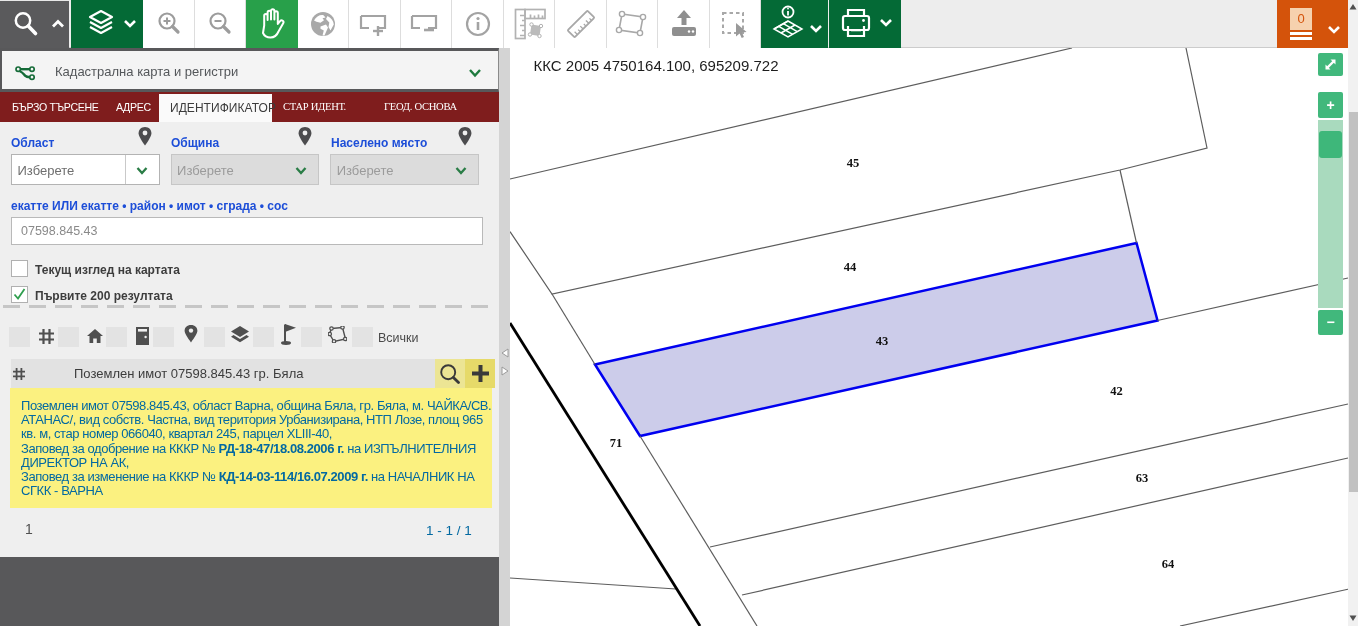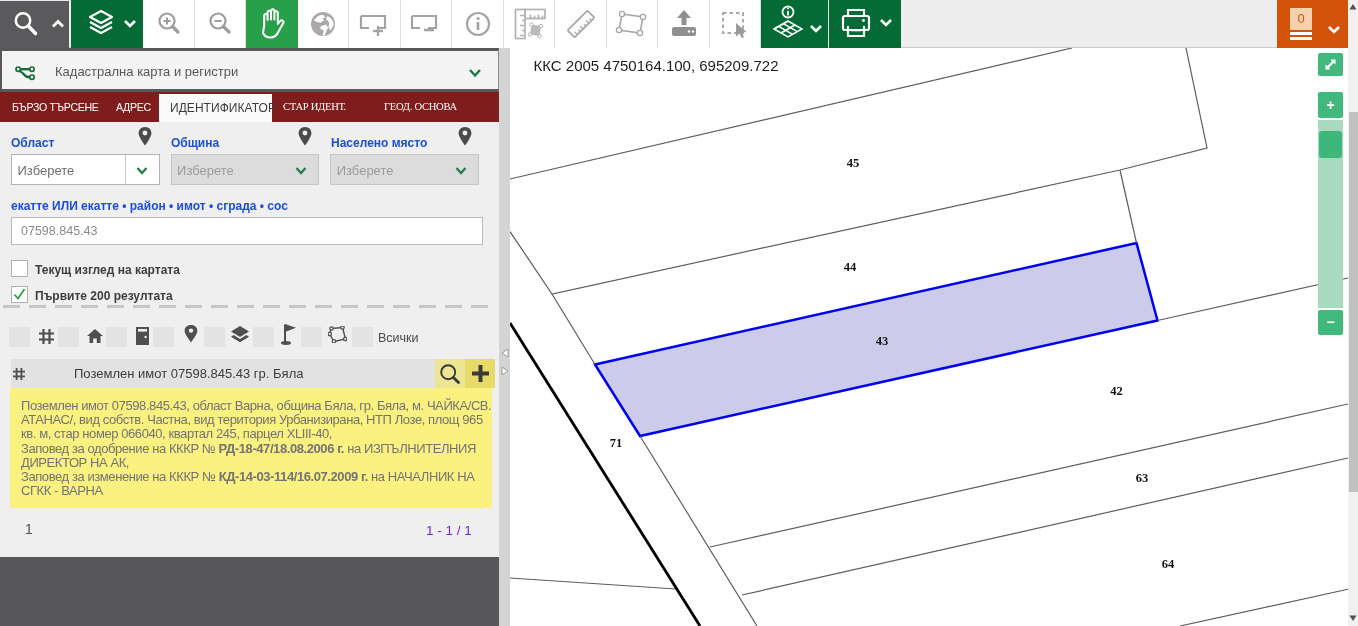--- a/index.html
+++ b/index.html
@@ -31,23 +31,23 @@
 .cb { position:absolute; left:11px; width:17px; height:17px; background:#fff; border:1px solid #b0b0b0; }
 .cblabel { position:absolute; left:35px; font-size:12px; font-weight:bold; color:#3d3d3d;text-align:right; }
 #searchbtn { position:absolute; left:332px; top:140px; width:151px; height:31px; background:#0b6a35; color:#fff; font-size:12.5px; font-weight:bold; text-align:center; line-height:31px; letter-spacing:-0.2px; }
 #dashsep { position:absolute; left:3px; top:183px; width:494px; height:3px; background:repeating-linear-gradient(90deg,#c6c6c6 0 17px,rgba(0,0,0,0) 17px 26px); }
 .fsq { position:absolute; top:205px; width:21px; height:20px; background:#e3e3e3; }
 .ficon { position:absolute; }
 #resrow { position:absolute; left:11px; top:237px; width:424px; height:29px; background:#e2e2e2; }
 #resrow .txt { position:absolute; left:23px; top:7px; font-size:13px; color:#3c3c3c;margin-left:40px; }
 #resbtn1 { position:absolute; left:435px; top:237px; width:30px; height:29px; background:#ece594; }
 #resbtn2 { position:absolute; left:465px; top:237px; width:30px; height:29px; background:#e6da69; }
-#infobox { position:absolute; left:10px; top:266px; width:482px; height:120px; background:#fbf180; color:#737373; font-size:13px; letter-spacing:-0.42px; line-height:14.2px; padding:11px 0 0 11px; white-space:nowrap; overflow:hidden; }
+#infobox { position:absolute; left:10px; top:266px; width:482px; height:120px; background:#fbf180; color:#0369a1; font-size:13px; letter-spacing:-0.42px; line-height:14.2px; padding:11px 0 0 11px; white-space:nowrap; overflow:hidden; }
 #pg1 { position:absolute; left:25px; top:399px; font-size:14px; color:#4f4f4f; }
-#pg2 { position:absolute; left:426px; top:401px; font-size:13.5px; color:#6d28d9; }
+#pg2 { position:absolute; left:426px; top:401px; font-size:13.5px; color:#0369a1; }
 #sb-footer { position:absolute; left:0; top:557px; width:499px; height:69px; background:#58585a; }
 #sepstrip { position:absolute; left:499px; top:48px; width:11px; height:578px; background:#d4d4d4; }
 
 
 #map { position:absolute; left:500px; top:48px; width:858px; height:578px; background:#fff; }
 #coords { position:absolute; left:0; top:57px; width:1312px; text-align:center; font-size:15px; color:#1d1d1d; }
 .mctl { position:absolute; left:1318px; width:25px; background:#41b87c; border-radius:2px; color:#fff; text-align:center; }
 #zoomtrack { position:absolute; left:1318px; top:120px; width:25px; height:188px; background:#a9dabe; }
 #zoomhandle { position:absolute; left:1319px; top:131px; width:23px; height:27px; background:#3eb77a; border-radius:3px; }
 #scrollbar { position:absolute; left:1348px; top:0; width:10px; height:626px; background:#f1f1f1; z-index:50; }

